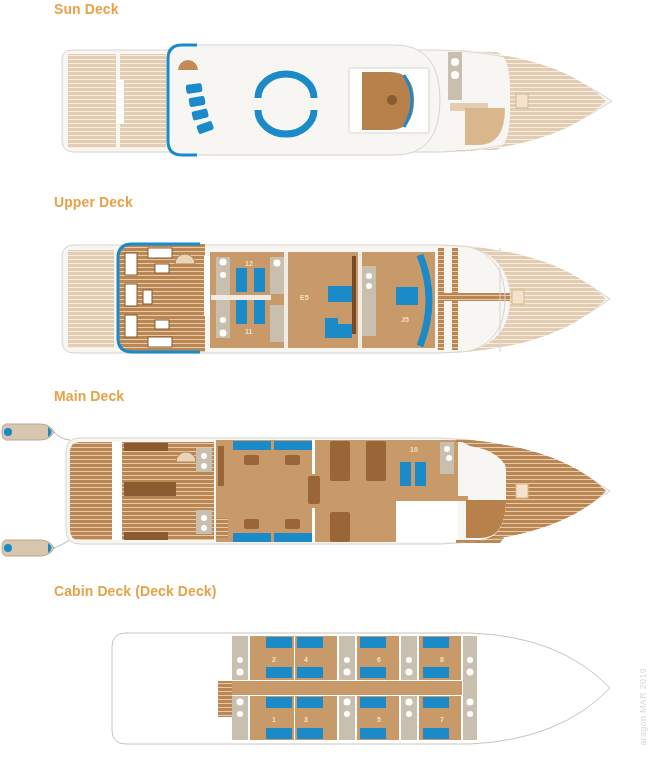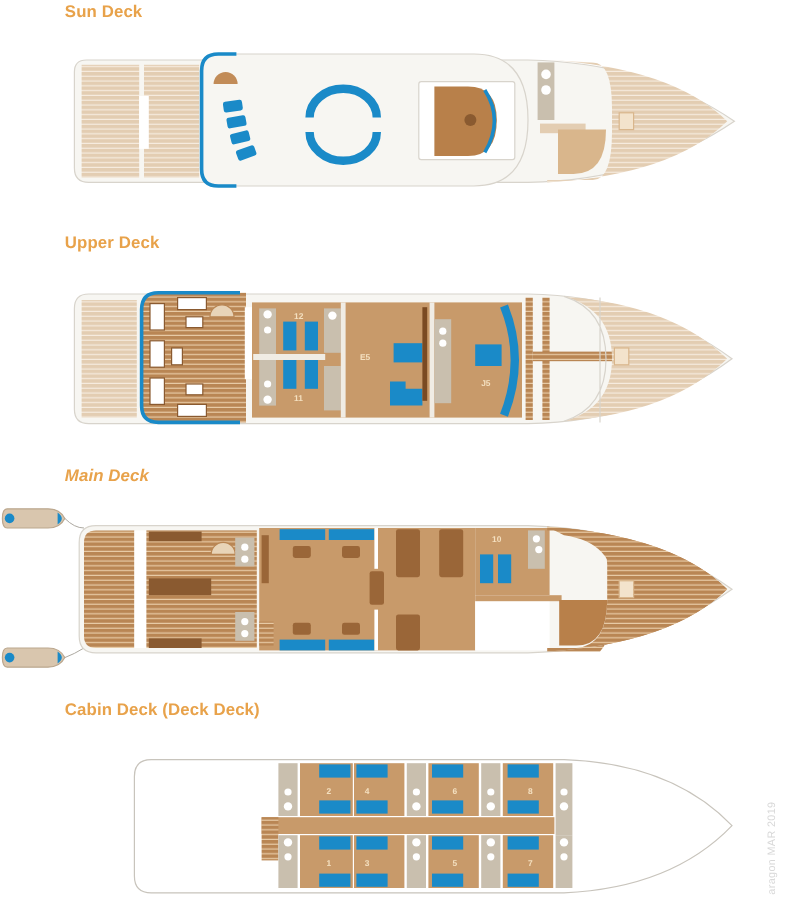--- a/index.html
+++ b/index.html
@@ -7,21 +7,21 @@
   .title{position:absolute;color:#e8a24a;font-weight:bold;font-size:14px;letter-spacing:0.1px;}
   .deck{position:absolute;left:0;top:0;}
   .watermark{position:absolute;right:6px;top:668px;color:#d8d8d8;font-size:9px;writing-mode:vertical-rl;transform:rotate(180deg);letter-spacing:0.3px;}
   .num{font-family:"Liberation Sans",sans-serif;font-size:7px;fill:#f4e0c0;font-weight:bold;}
 </style>
 </head>
 <body>
 
 <div class="title" style="left:54px;top:1px;">Sun Deck</div>
 <div class="title" style="left:54px;top:194px;">Upper Deck</div>
-<div class="title" style="left:54px;top:388px;font-style:italic;">Main Deck</div>
+<div class="title" style="left:54px;top:388px;">Main Deck</div>
 <div class="title" style="left:54px;top:583px;">Cabin Deck (Deck Deck)</div>
 
 <svg class="deck" width="654" height="765" viewBox="0 0 654 765" xmlns="http://www.w3.org/2000/svg">
   <defs>
     <pattern id="teak" width="6" height="4" patternUnits="userSpaceOnUse">
       <rect width="6" height="4" fill="#d9b68c"></rect>
       <rect y="3" width="6" height="1" fill="#f3e3cc"></rect>
     </pattern>
     <pattern id="teakDark" width="6" height="4" patternUnits="userSpaceOnUse">
       <rect width="6" height="4" fill="#b98654"></rect>

